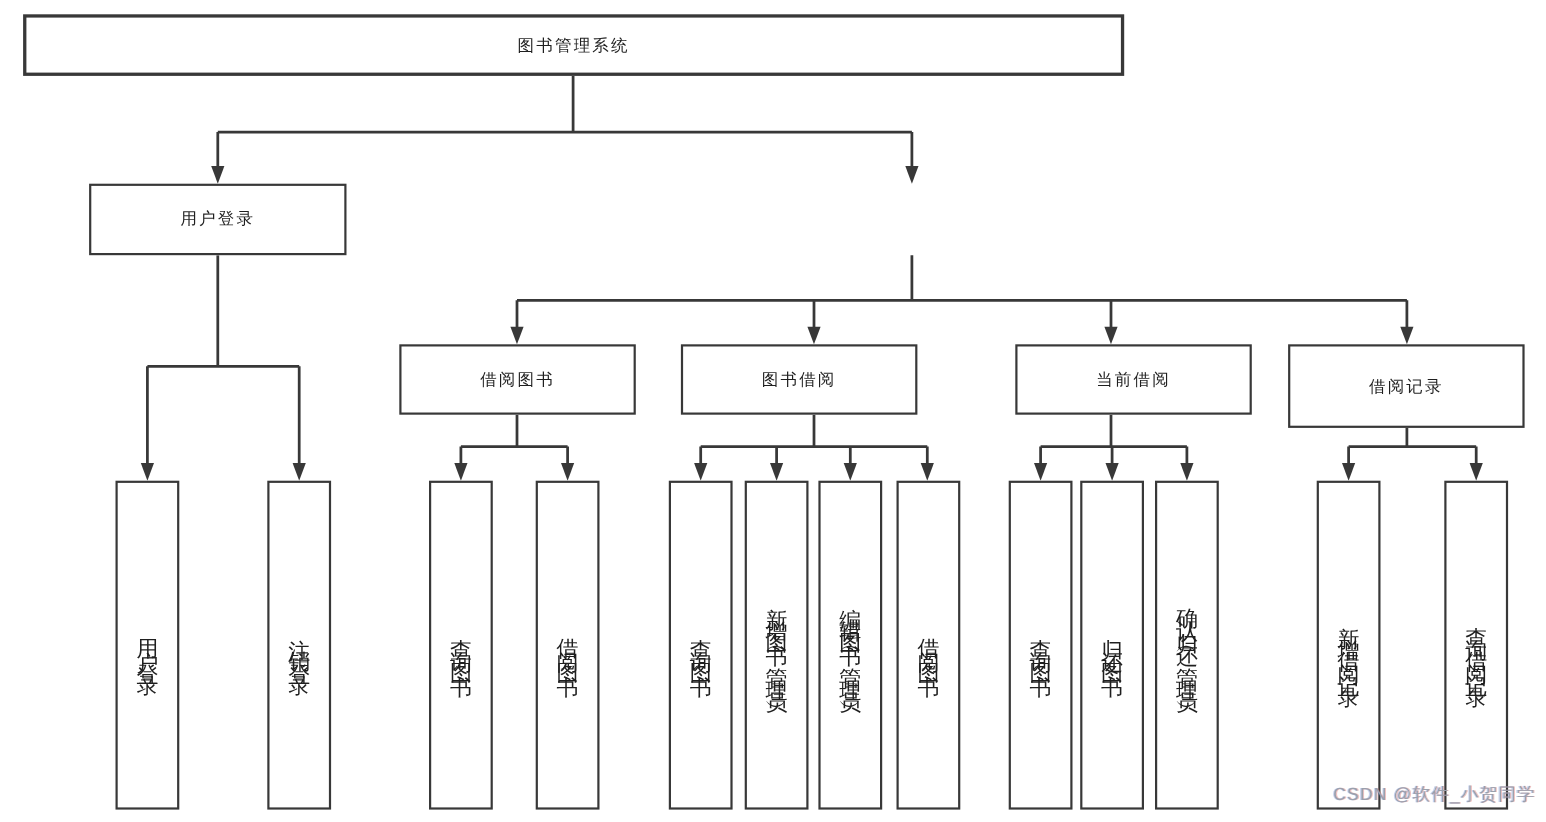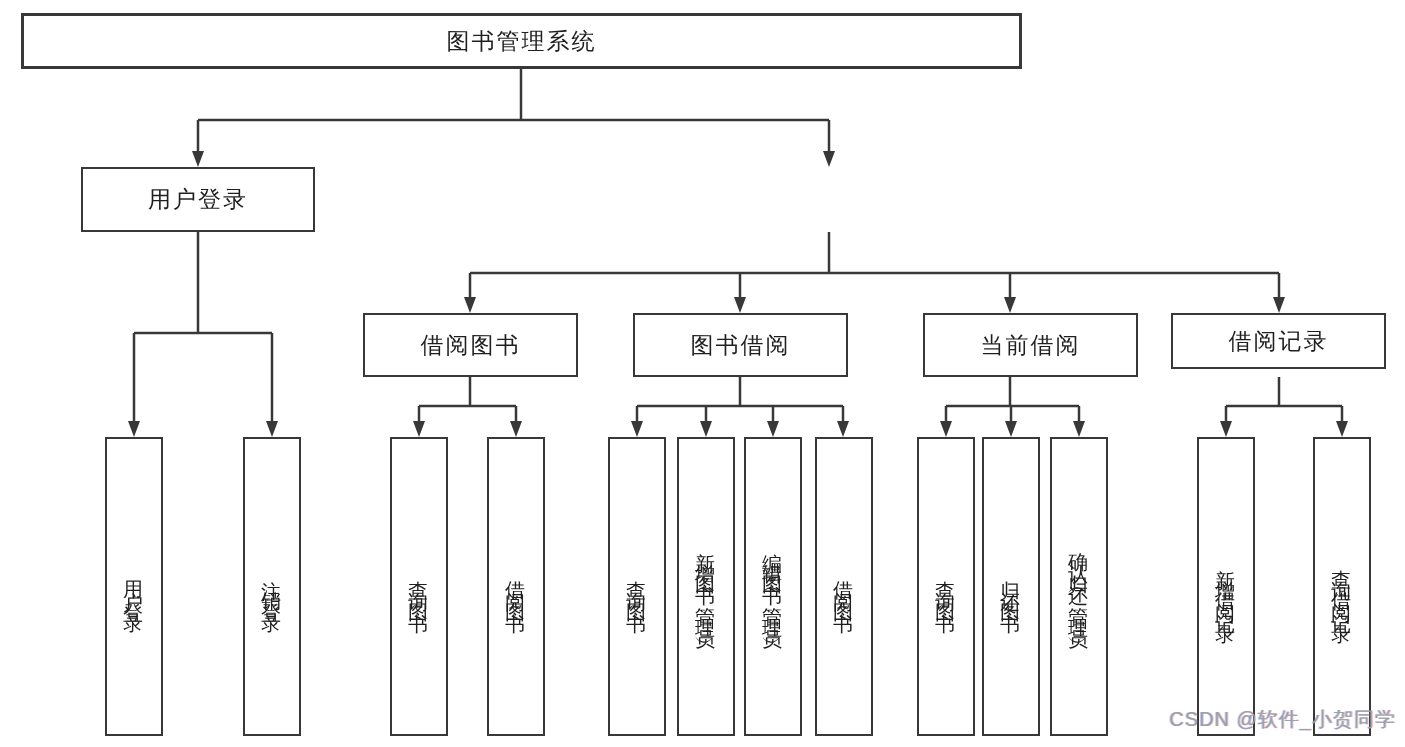--- a/index.html
+++ b/index.html
@@ -8,28 +8,28 @@
     font-family:"Liberation Sans","DejaVu Sans",sans-serif;
   }
   .canvas{position:absolute;left:0;top:0;width:1405px;height:747px;}
   svg.wires{position:absolute;left:0;top:0;width:1405px;height:747px;}
   .box{
     position:absolute;background:#ffffff;border:2px solid #383838;
     display:flex;align-items:center;justify-content:center;
     color:#1f1f1f;box-sizing:border-box;
   }
   .box.root{border-width:3px;font-size:21px;letter-spacing:2px;}
-  .box.h{font-size:23px;letter-spacing:2px;}
+  .box.h{font-size:15px;letter-spacing:2px;}
   .box.v{
     writing-mode:vertical-rl;text-orientation:mixed;
     font-size:20px;letter-spacing:11px;padding:6px 0;
   }
   .watermark{
     position:absolute;right:9px;bottom:14px;
-    font-size:20px;letter-spacing:1px;color:#9aa0ac;
+    font-size:16px;letter-spacing:1px;color:#9aa0ac;
     text-shadow:1px 0 rgba(205,80,80,.35),-1px 0 rgba(90,120,205,.35);
     white-space:nowrap;
   }
 </style>
 </head>
 <body>
 
 <div class="canvas">
 
   <svg class="wires" viewBox="0 0 1405 747" fill="none" stroke="#383838" stroke-width="2.5">
@@ -73,23 +73,23 @@
       <polygon points="1220,421 1232,421 1226,437" fill="#383838" stroke="none"></polygon>
       <polygon points="1336,421 1348,421 1342,437" fill="#383838" stroke="none"></polygon>
     </g>
   </svg>
 
   <div class="box h root" style="left:21px;top:13px;width:1001px;height:56px;">图书管理系统</div>
 
   <div class="box h" style="left:81px;top:167px;width:234px;height:65px;">用户登录</div>
 
   <div class="box h" style="left:363px;top:313px;width:215px;height:64px;">借阅图书</div>
-  <div class="box h" style="left:633px;top:313px;width:215px;height:64px;">图书借阅</div>
+  <div class="box h" style="left:619px;top:313px;width:215px;height:64px;">图书借阅</div>
   <div class="box h" style="left:923px;top:313px;width:215px;height:64px;">当前借阅</div>
-  <div class="box h" style="left:1171px;top:313px;width:215px;height:56px;">借阅记录</div>
+  <div class="box h" style="left:1171px;top:313px;width:215px;height:76px;">借阅记录</div>
 
   <div class="box v" style="left:105px;top:437px;width:58px;height:299px;">用户登录</div>
   <div class="box v" style="left:243px;top:437px;width:58px;height:299px;">注销登录</div>
 
   <div class="box v" style="left:390px;top:437px;width:58px;height:299px;">查询图书</div>
   <div class="box v" style="left:487px;top:437px;width:58px;height:299px;">借阅图书</div>
 
   <div class="box v" style="left:608px;top:437px;width:58px;height:299px;">查询图书</div>
   <div class="box v" style="left:677px;top:437px;width:58px;height:299px;">新增图书（管理员）</div>
   <div class="box v" style="left:744px;top:437px;width:58px;height:299px;">编辑图书（管理员）</div>

